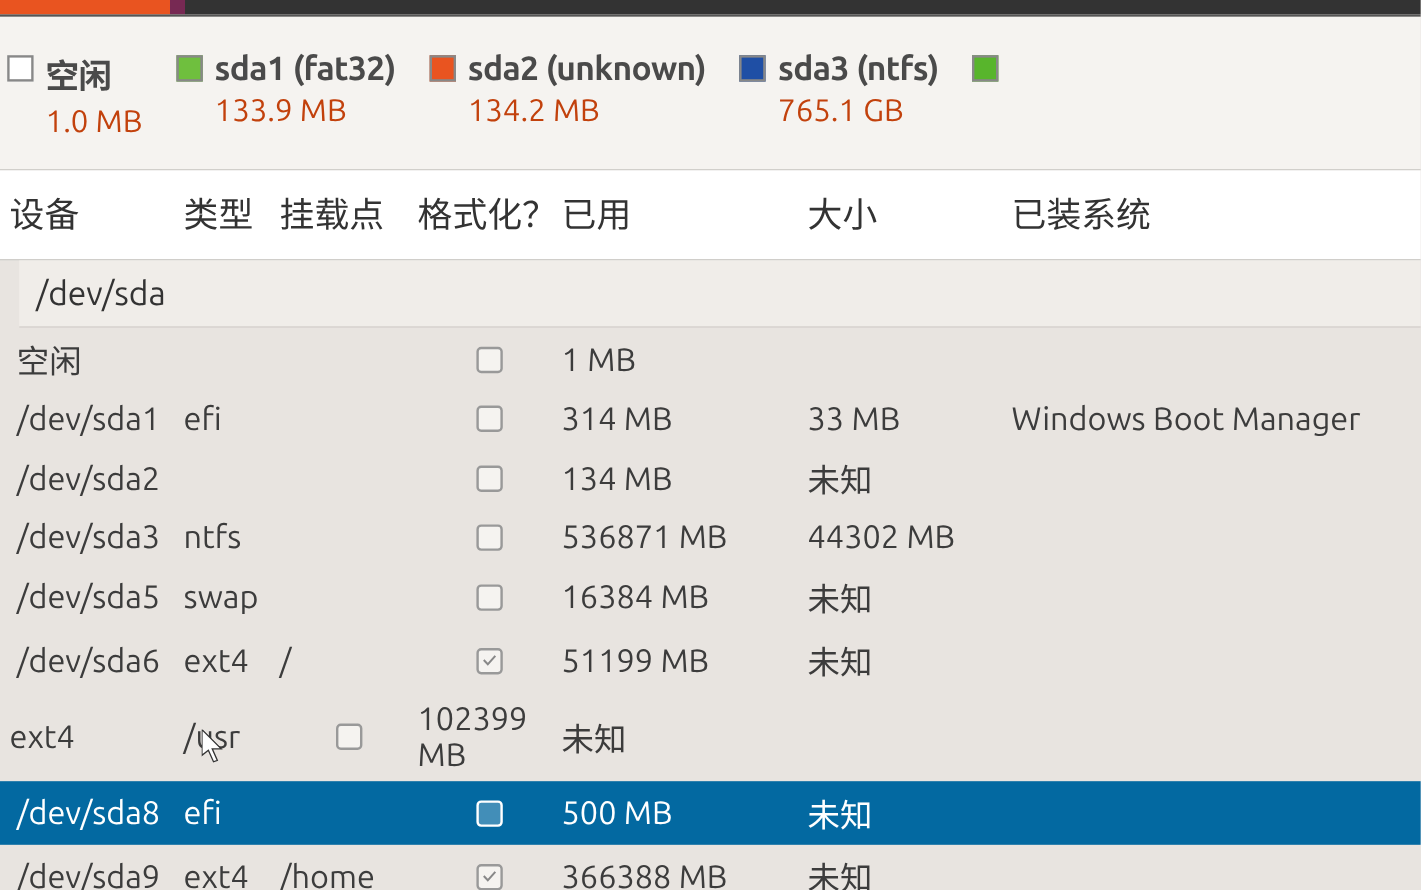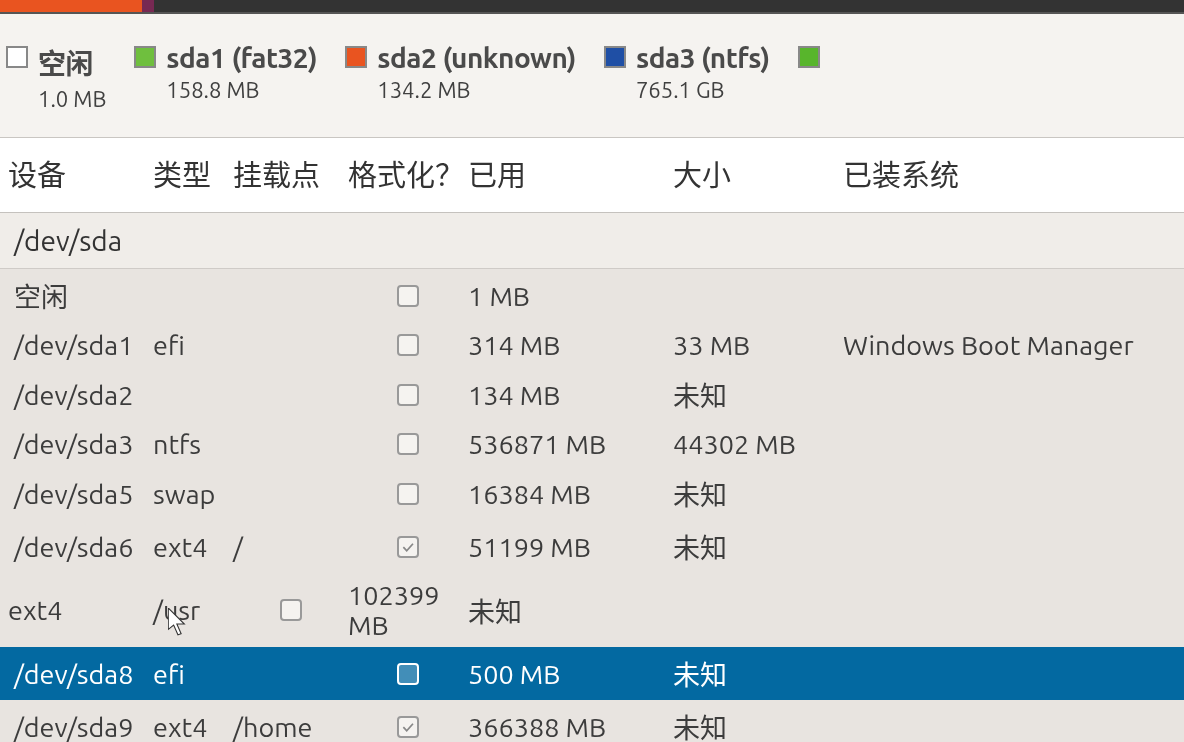--- a/index.html
+++ b/index.html
@@ -36,22 +36,22 @@
       margin-top: 4px;
     }
     .legend-text { display: flex; flex-direction: column; }
     .legend-label {
       font-size: 28px;
       font-weight: 700;
       color: #4a4a4a;
       letter-spacing: -0.5px;
     }
     .legend-size {
-      font-size: 22px;
-      color: #404040;
+      font-size: 26px;
+      color: #c2410c;
       margin-top: 4px;
     }
     .table-header {
       display: grid;
       grid-template-columns: 145px 80px 115px 120px 205px 170px 340px;
       padding: 14px 8px 18px 8px;
       font-size: 29px;
       color: #333;
       background: #ffffff;
       border-bottom: 1px solid #c5c2be;
@@ -63,20 +63,21 @@
       align-items: center;
       padding: 7px 8px;
       min-height: 46px;
     }
     .row.disk-header {
       font-size: 28px;
       color: #333;
       padding: 12px 8px;
       background: #f0ede9;
       border-bottom: 1px solid #cfcbc7;
+      margin-left: 16px;
     }
     .row.selected {
       background: #0369a1;
       color: #fff;
     }
     .row.selected .cell { color: #fff; }
     .cell-device { white-space: nowrap; padding-left: 6px; }
     .cell-format { display: flex; justify-content: center; }
     .chk {
       width: 22px;
@@ -115,21 +116,21 @@
     <span class="legend-swatch" style="background:#ffffff"></span>
     <div class="legend-text">
       <span class="legend-label">空闲</span>
       <span class="legend-size">1.0 MB</span>
     </div>
   </div>
   <div class="legend-item">
     <span class="legend-swatch" style="background:#6fbf3e"></span>
     <div class="legend-text">
       <span class="legend-label">sda1 (fat32)</span>
-      <span class="legend-size">158.8 MB</span>
+      <span class="legend-size">133.9 MB</span>
     </div>
   </div>
   <div class="legend-item">
     <span class="legend-swatch" style="background:#e95420"></span>
     <div class="legend-text">
       <span class="legend-label">sda2 (unknown)</span>
       <span class="legend-size">134.2 MB</span>
     </div>
   </div>
   <div class="legend-item">

